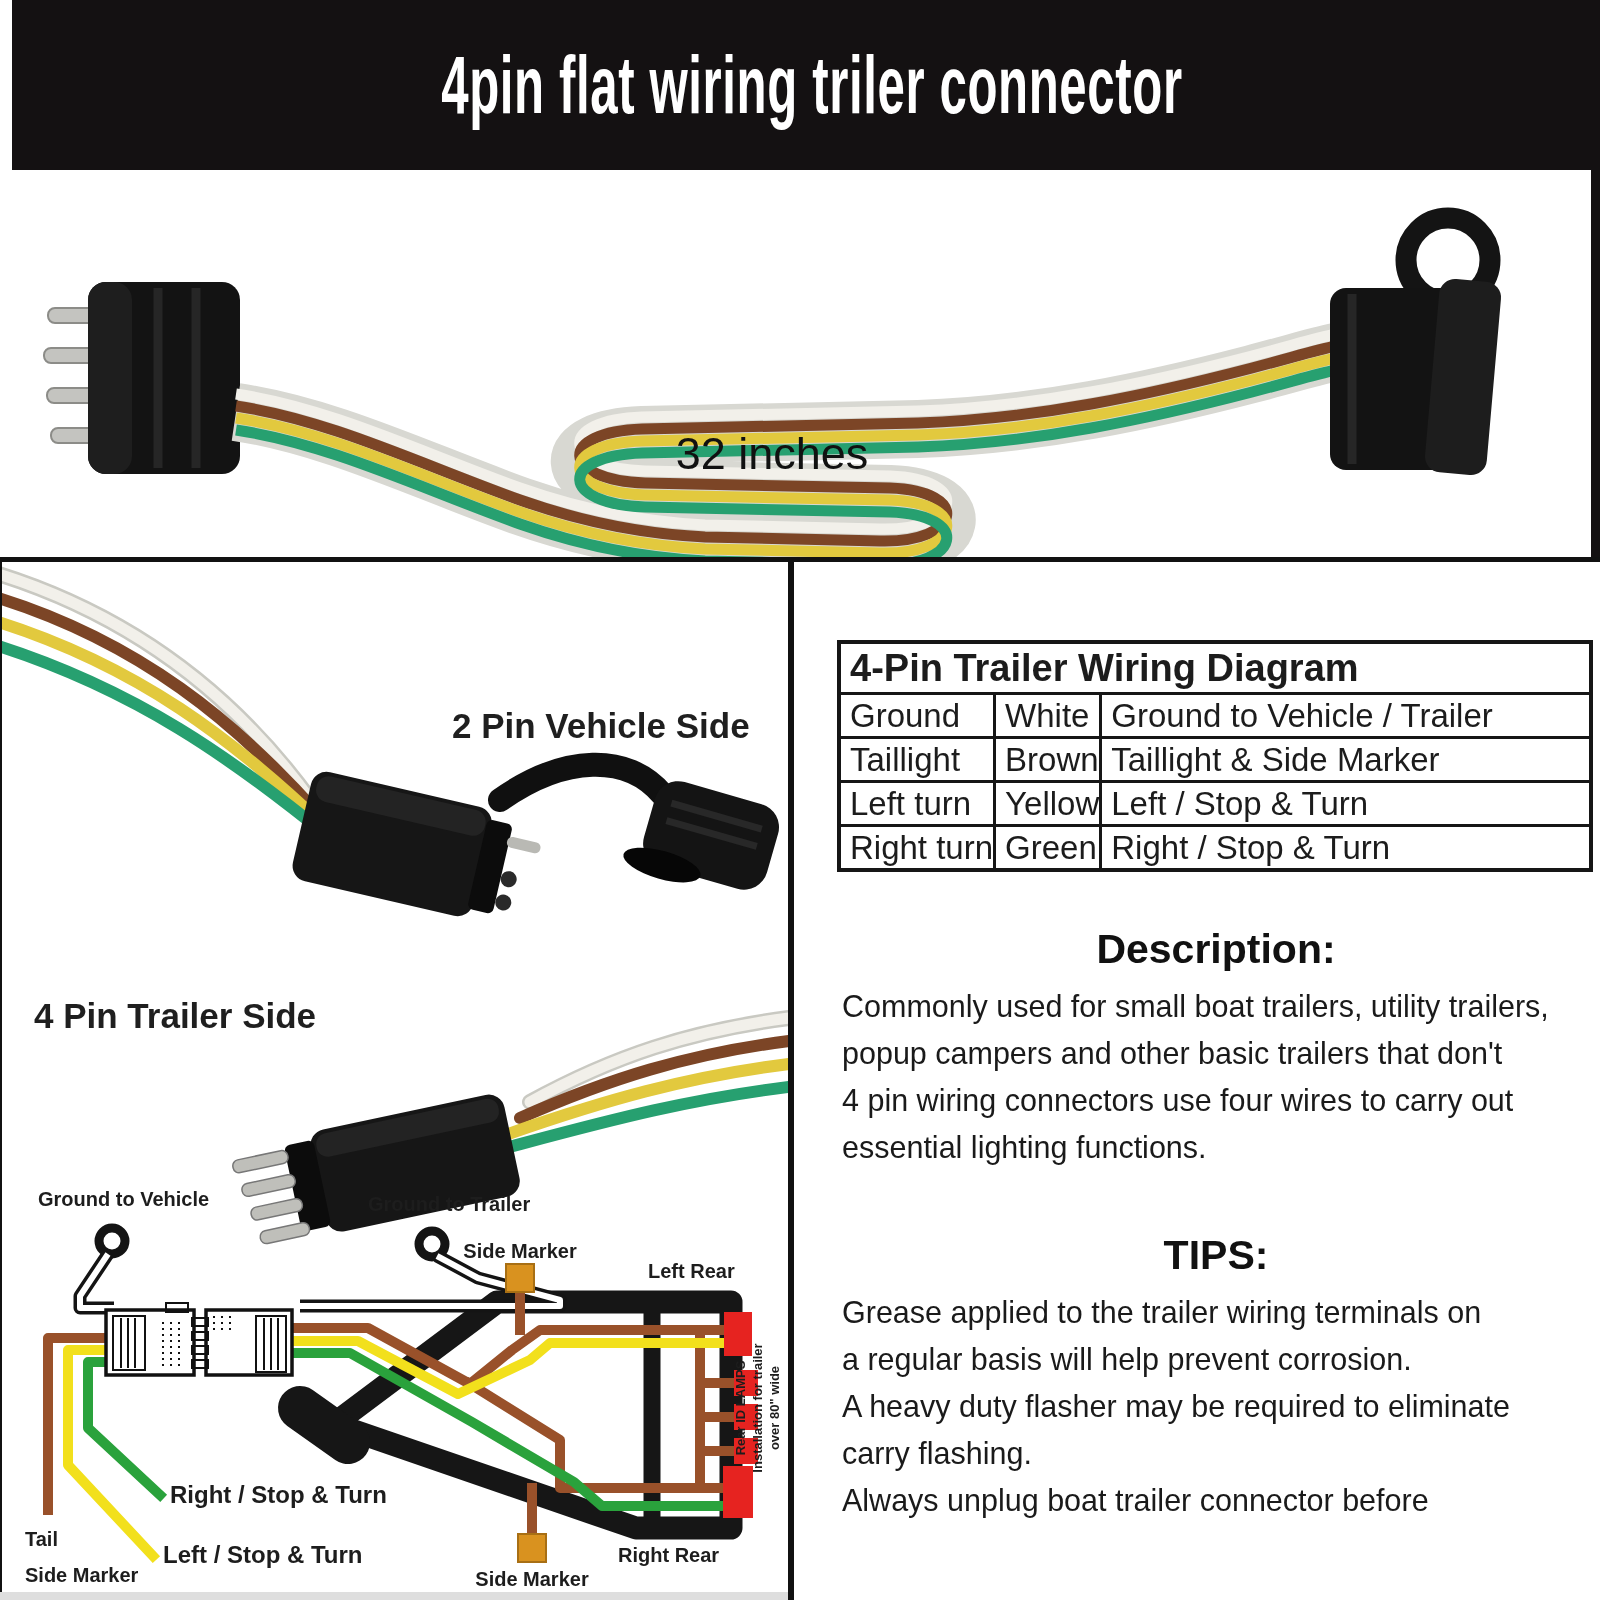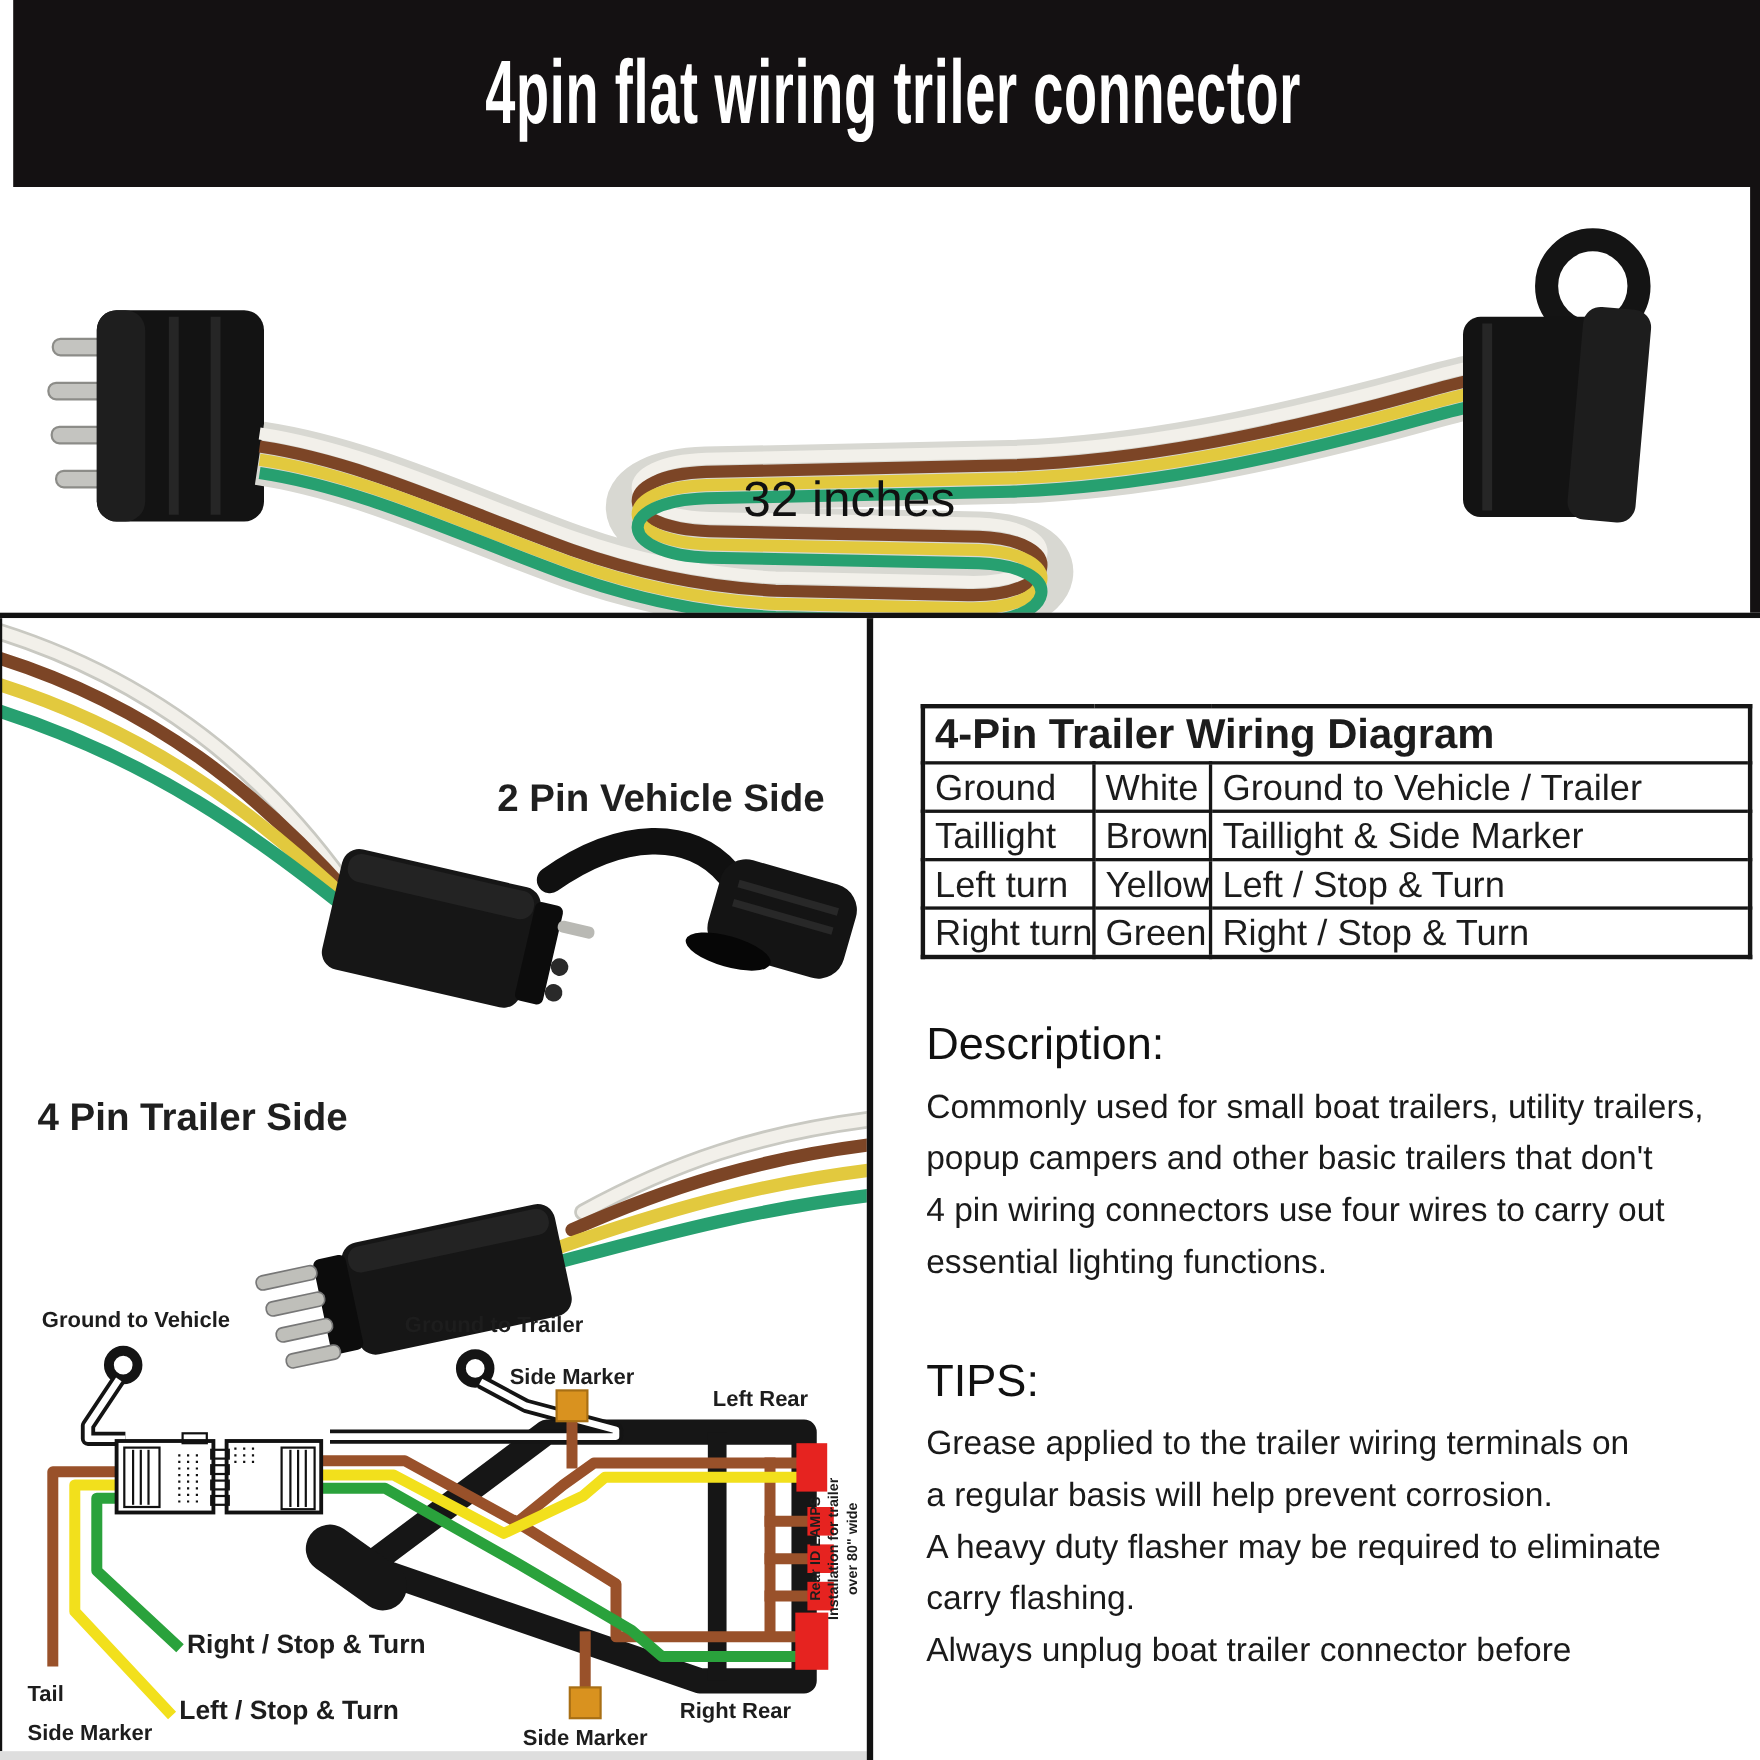--- a/index.html
+++ b/index.html
@@ -31,21 +31,21 @@
   table.spec{border-collapse:collapse;margin:78px 0 0 43px;table-layout:fixed;
              border:4px solid #161616;}
   table.spec th,table.spec td{border:3px solid #161616;padding:0 0 0 9px;text-align:left;
              white-space:nowrap;overflow:hidden;}
   .t-title th{font-size:38px;height:48px;padding-left:15px;}
   .t-head th{font-size:35px;height:41px;}
   table.spec td{font-size:33px;height:41px;font-weight:400;}
   .text-block{position:absolute;left:48px;width:748px;}
   .desc-block{top:364px;}
   .tips-block{top:670px;}
-  .text-block h2{margin:0 0 10px 0;font-size:41px;font-weight:normal;color:#111;}
+  .text-block h2{margin:0 0 10px 0;font-size:41px;font-weight:bold;color:#111;text-align:center;}
   .text-block .line{font-size:30.5px;line-height:47px;color:#1a1a1a;}
   
   .wire{fill:none;stroke-linecap:round;}
   .st-white{stroke:var(--wire_white,#f2f0ea);}
   .st-wout{stroke:var(--wire_white_edge,#c9c9c2);}
   .st-brown{stroke:var(--wire_brown,#7c4526);}
   .st-yellow{stroke:var(--wire_yellow,#e2c93e);}
   .st-green{stroke:var(--wire_green,#27a070);}
   .st-dbrown{stroke:var(--diag_brown,#99512a);}
   .st-dyellow{stroke:var(--diag_yellow,#f2e01c);}

